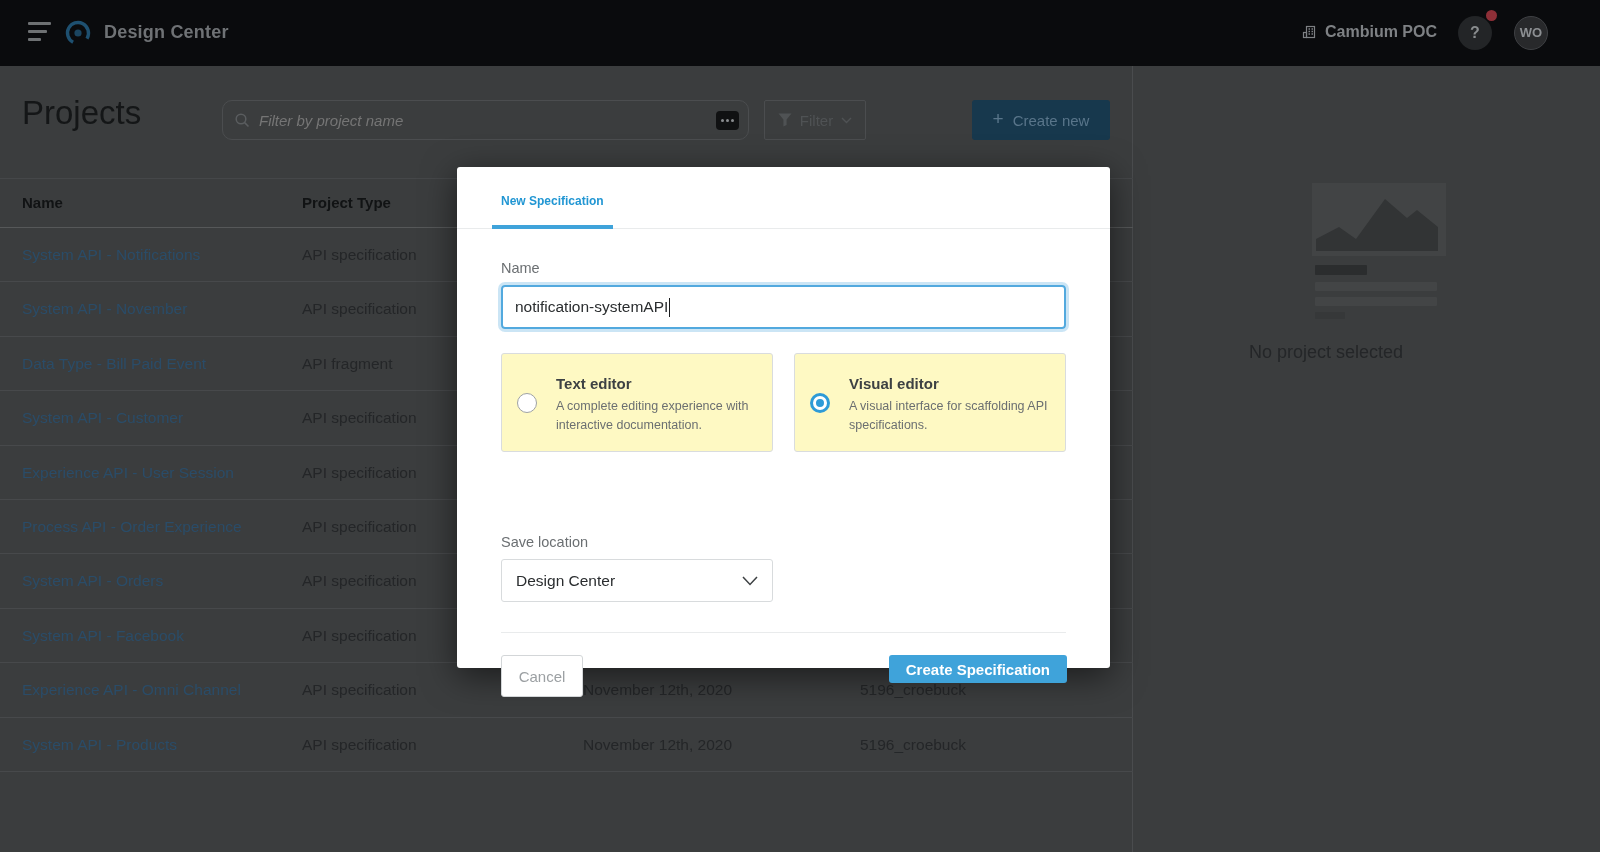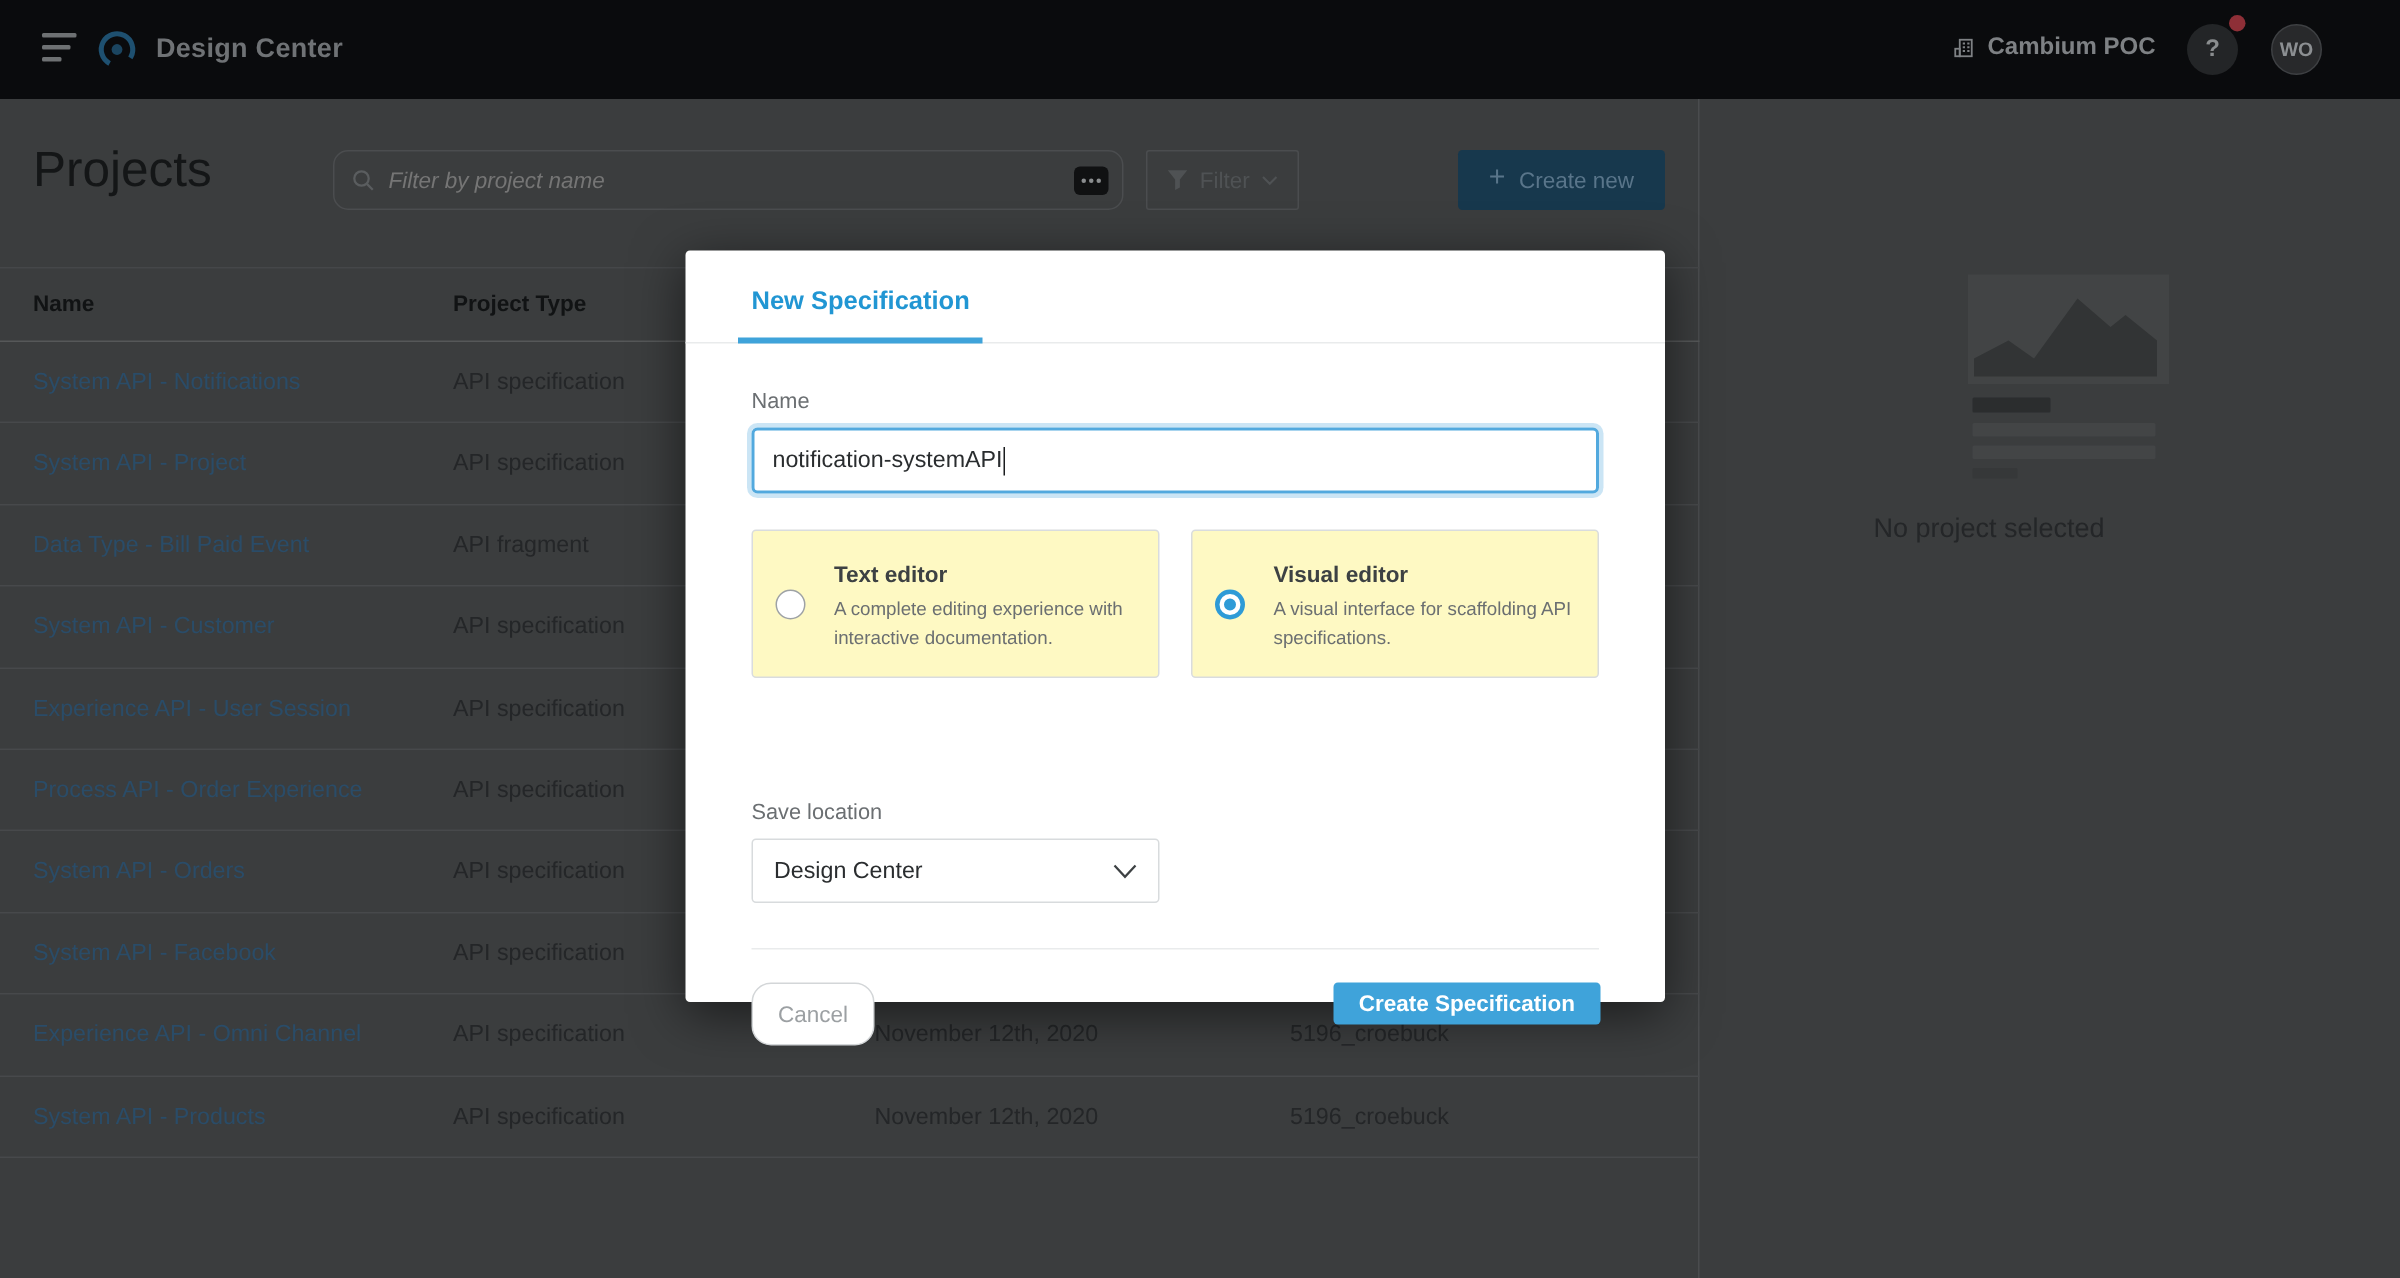--- a/index.html
+++ b/index.html
@@ -55,21 +55,21 @@
   .ph-bar { position:absolute; background:#434546; border-radius:1px; }
   .ph-bar.t { left:181px; top:199px; width:52px; height:10px; background:#2B2D2E; }
   .ph-bar.l1 { left:181px; top:216px; width:122px; height:9px; }
   .ph-bar.l2 { left:181px; top:231px; width:122px; height:9px; }
   .ph-bar.s { left:181px; top:246px; width:30px; height:7px; background:#363839; }
   .no-proj { position:absolute; left:115px; top:276px; width:260px; text-align:left; font-size:18px; color:#242628; }
 
   
   .modal { position:absolute; left:457px; top:167px; width:653px; height:501px; background:#FFFFFF; border-radius:3px; box-shadow:0 8px 34px rgba(0,0,0,.55); z-index:10; }
   .tabs { position:relative; height:62px; border-bottom:1px solid #E9EBEC; }
-  .tab { position:absolute; top:0; height:62px; line-height:68px; font-size:17px; font-weight:700; cursor:pointer; padding:0 9px; }
+  .tab { position:absolute; top:0; height:62px; line-height:68px; font-size:12px; font-weight:700; cursor:pointer; padding:0 9px; }
   .tab.active { left:35px; color:#2196D3; border-bottom:4px solid #3FA3DA; }
   .tab.inactive { left:204px; color:#C8CBCD; }
 
   .m-body { position:absolute; left:44px; right:44px; top:62px; }
   .field-label { position:absolute; left:0; font-size:14.5px; color:#6B6F72; }
   .lbl-name { top:31px; }
   .name-input { position:absolute; left:0; top:56px; width:565px; height:44px; border:2px solid #52A9DE; border-radius:4px; box-shadow:0 0 0 3px rgba(82,169,222,.30); display:flex; align-items:center; padding-left:12px; font-size:15.5px; color:#2A2D2F; cursor:text; }
   .caret { display:inline-block; width:1px; height:19px; background:#1A1C1E; margin-left:1px; }
 
   .cards { position:absolute; left:0; top:124px; width:565px; display:flex; gap:21px; }
@@ -79,21 +79,21 @@
   .radio.on { background:#2E9BD7; }
   .radio.on::after { content:""; position:absolute; left:3px; top:3px; width:8px; height:8px; border:3px solid #fff; border-radius:50%; }
   .card h3 { position:absolute; left:54px; top:21px; font-size:15px; font-weight:600; color:#3D4143; }
   .card p { position:absolute; left:54px; top:43px; width:200px; font-size:12.5px; line-height:1.5; color:#6B6F71; }
 
   .lbl-save { top:305px; }
   .dropdown { position:absolute; left:0; top:330px; width:272px; height:43px; border:1px solid #D8DBDD; border-radius:3px; display:flex; align-items:center; padding:0 14px; font-size:15.5px; color:#2A2D2F; cursor:pointer; }
   .dropdown svg { margin-left:auto; }
 
   .m-divider { position:absolute; left:0; right:0; top:403px; border-top:1px solid #E9EBEC; }
-  .cancel-btn { position:absolute; left:0; top:426px; width:82px; height:42px; background:#fff; border:1px solid #D3D6D8; border-radius:13px; font-size:15px; color:#9CA0A3; font-family:inherit; cursor:pointer; }
+  .cancel-btn { position:absolute; left:0; top:426px; width:82px; height:42px; background:#fff; border:1px solid #D3D6D8; border-radius:3px; font-size:15px; color:#9CA0A3; font-family:inherit; cursor:pointer; }
   .submit-btn { position:absolute; right:-1px; top:426px; height:28px; padding:0 17px; background:#3FA3DA; border:none; border-radius:3px; font-size:15px; font-weight:600; color:#FFFFFF; font-family:inherit; cursor:pointer; }
 </style>
 </head>
 <body>
 
 <div class="header">
   <div class="hamburger">
       <span></span>
       <span></span>
       <span></span>
@@ -153,21 +153,21 @@
     <div class="table">
       <div class="thead">
         <span class="c-name">Name</span>
         <span class="c-type">Project Type</span>
       </div>
       <div class="trow">
         <span class="c-name">System API - Notifications</span>
         <span class="c-type">API specification</span>
       </div>
       <div class="trow">
-        <span class="c-name">System API - Project</span>
+        <span class="c-name">System API - November</span>
         <span class="c-type">API specification</span>
       </div>
       <div class="trow">
         <span class="c-name">Data Type - Bill Paid Event</span>
         <span class="c-type">API fragment</span>
       </div>
       <div class="trow">
         <span class="c-name">System API - Customer</span>
         <span class="c-type">API specification</span>
       </div>

